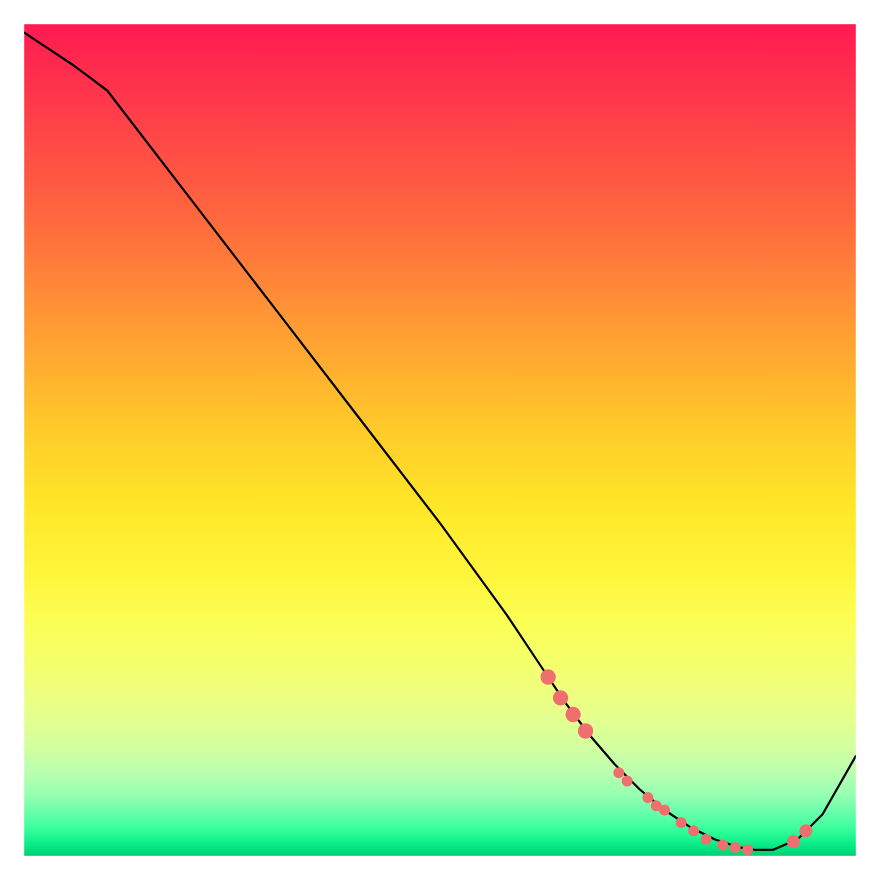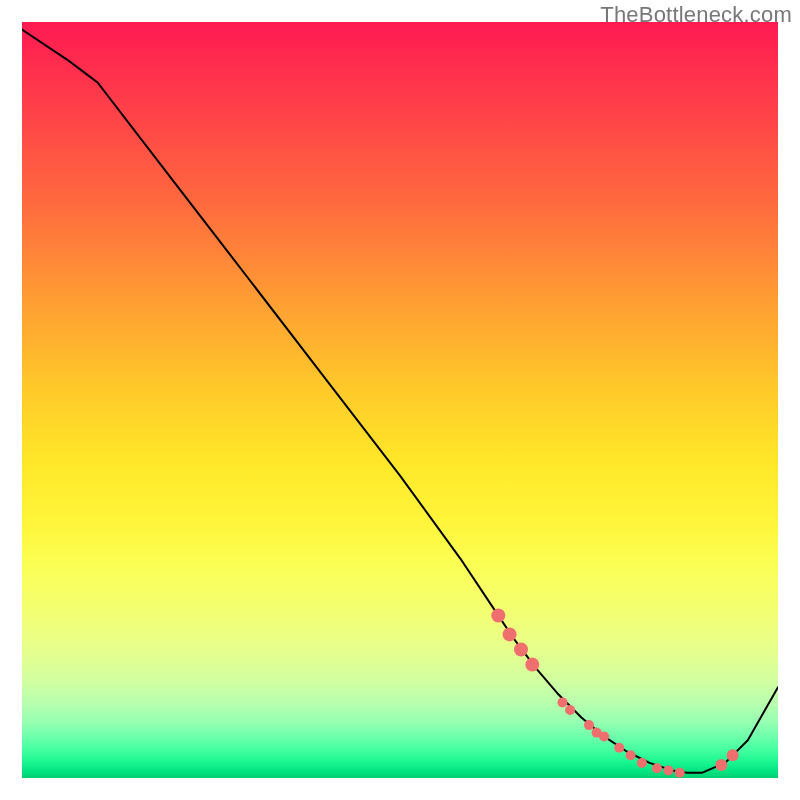--- a/index.html
+++ b/index.html
@@ -64,21 +64,20 @@
     position: absolute;
     inset: 0;
     width: 100%;
     height: 100%;
   }
 </style>
 </head>
 <body>
 
 <div class="wrap">
-  <div class="watermark">TheBottleneck.com</div>
 
   <div class="plot-frame">
     <div class="gradient"></div>
     <svg class="overlay" viewBox="0 0 756 756" preserveAspectRatio="none">
       <path id="curve-path" fill="none" stroke="#000000" stroke-width="2" stroke-linejoin="round" stroke-linecap="round" d="M0.0 7.6 L45.4 37.8 L60.5 49.1 L75.6 60.5 L151.2 158.8 L226.8 257.0 L302.4 355.3 L378.0 453.6 L438.5 536.8 L468.7 582.1 L491.4 616.1 L514.1 646.4 L536.8 672.8 L559.4 695.5 L582.1 714.4 L604.8 729.5 L627.5 740.9 L650.2 748.4 L665.3 750.7 L680.4 750.7 L703.1 740.9 L725.8 718.2 L756.0 665.3"></path>
       <g id="scatter-group">
           <circle cx="476.3" cy="593.5" r="7" fill="#ef6e6e"></circle>
           <circle cx="487.6" cy="612.4" r="7" fill="#ef6e6e"></circle>
           <circle cx="499.0" cy="627.5" r="7" fill="#ef6e6e"></circle>
           <circle cx="510.3" cy="642.6" r="7" fill="#ef6e6e"></circle>

